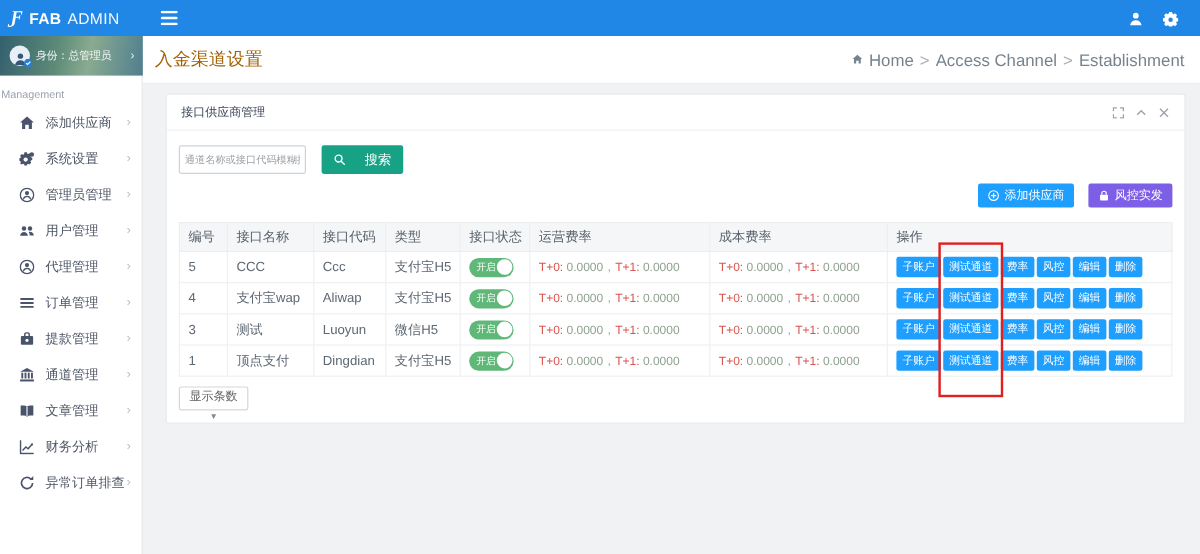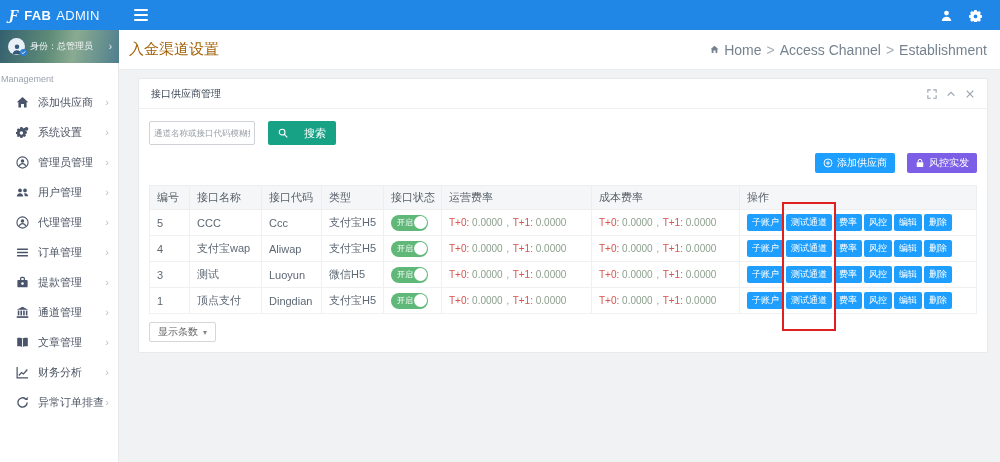--- a/index.html
+++ b/index.html
@@ -69,21 +69,21 @@
 
   .toggle { width:37px; height:16px; border-radius:9px; background:#5fb878; position:relative; color:#fff; font-size:8px; line-height:16px; padding-left:6px; cursor:pointer; }
   .toggle .knob { position:absolute; right:1.5px; top:1.5px; width:13px; height:13px; border-radius:50%; background:#fff; }
 
   .fee-label { color:#d9534f; font-size:10px; }
   .fee-val { color:#8da08d; font-size:10px; }
   .fee-sep { color:#9aa; font-size:10px; }
 
   .abtn { background:#1e9fff; color:#fff; border:none; border-radius:2px; height:17px; font-size:9px; padding:0 5px; margin-right:2px; cursor:pointer; font-family:inherit; }
 
-  .page-size-btn { margin-top:8px; background:#fff; border:1px solid #d4d7da; border-radius:2px; height:20px; font-size:10px; color:#666; padding:0 8px; display:inline-flex; align-items:center; gap:5px; cursor:pointer; font-family:inherit; }
+  .page-size-btn { margin-top:8px; background:#fff; border:1px solid #d4d7da; border-radius:2px; height:20px; font-size:10px; color:#666; padding:0 8px; display:inline-flex; align-items:center; gap:5px; cursor:pointer; font-family:inherit;flex-direction:column; }
   .page-size-btn .caret { font-size:8px; color:#888; }
 
   .annotation { position:absolute; border:2px solid #e01f1f; background:transparent; pointer-events:none; z-index:40; }
 </style>
 </head>
 <body>
 
 <div class="navbar">
   <div class="brand">
     <span class="brand-logo">Ƒ</span>

